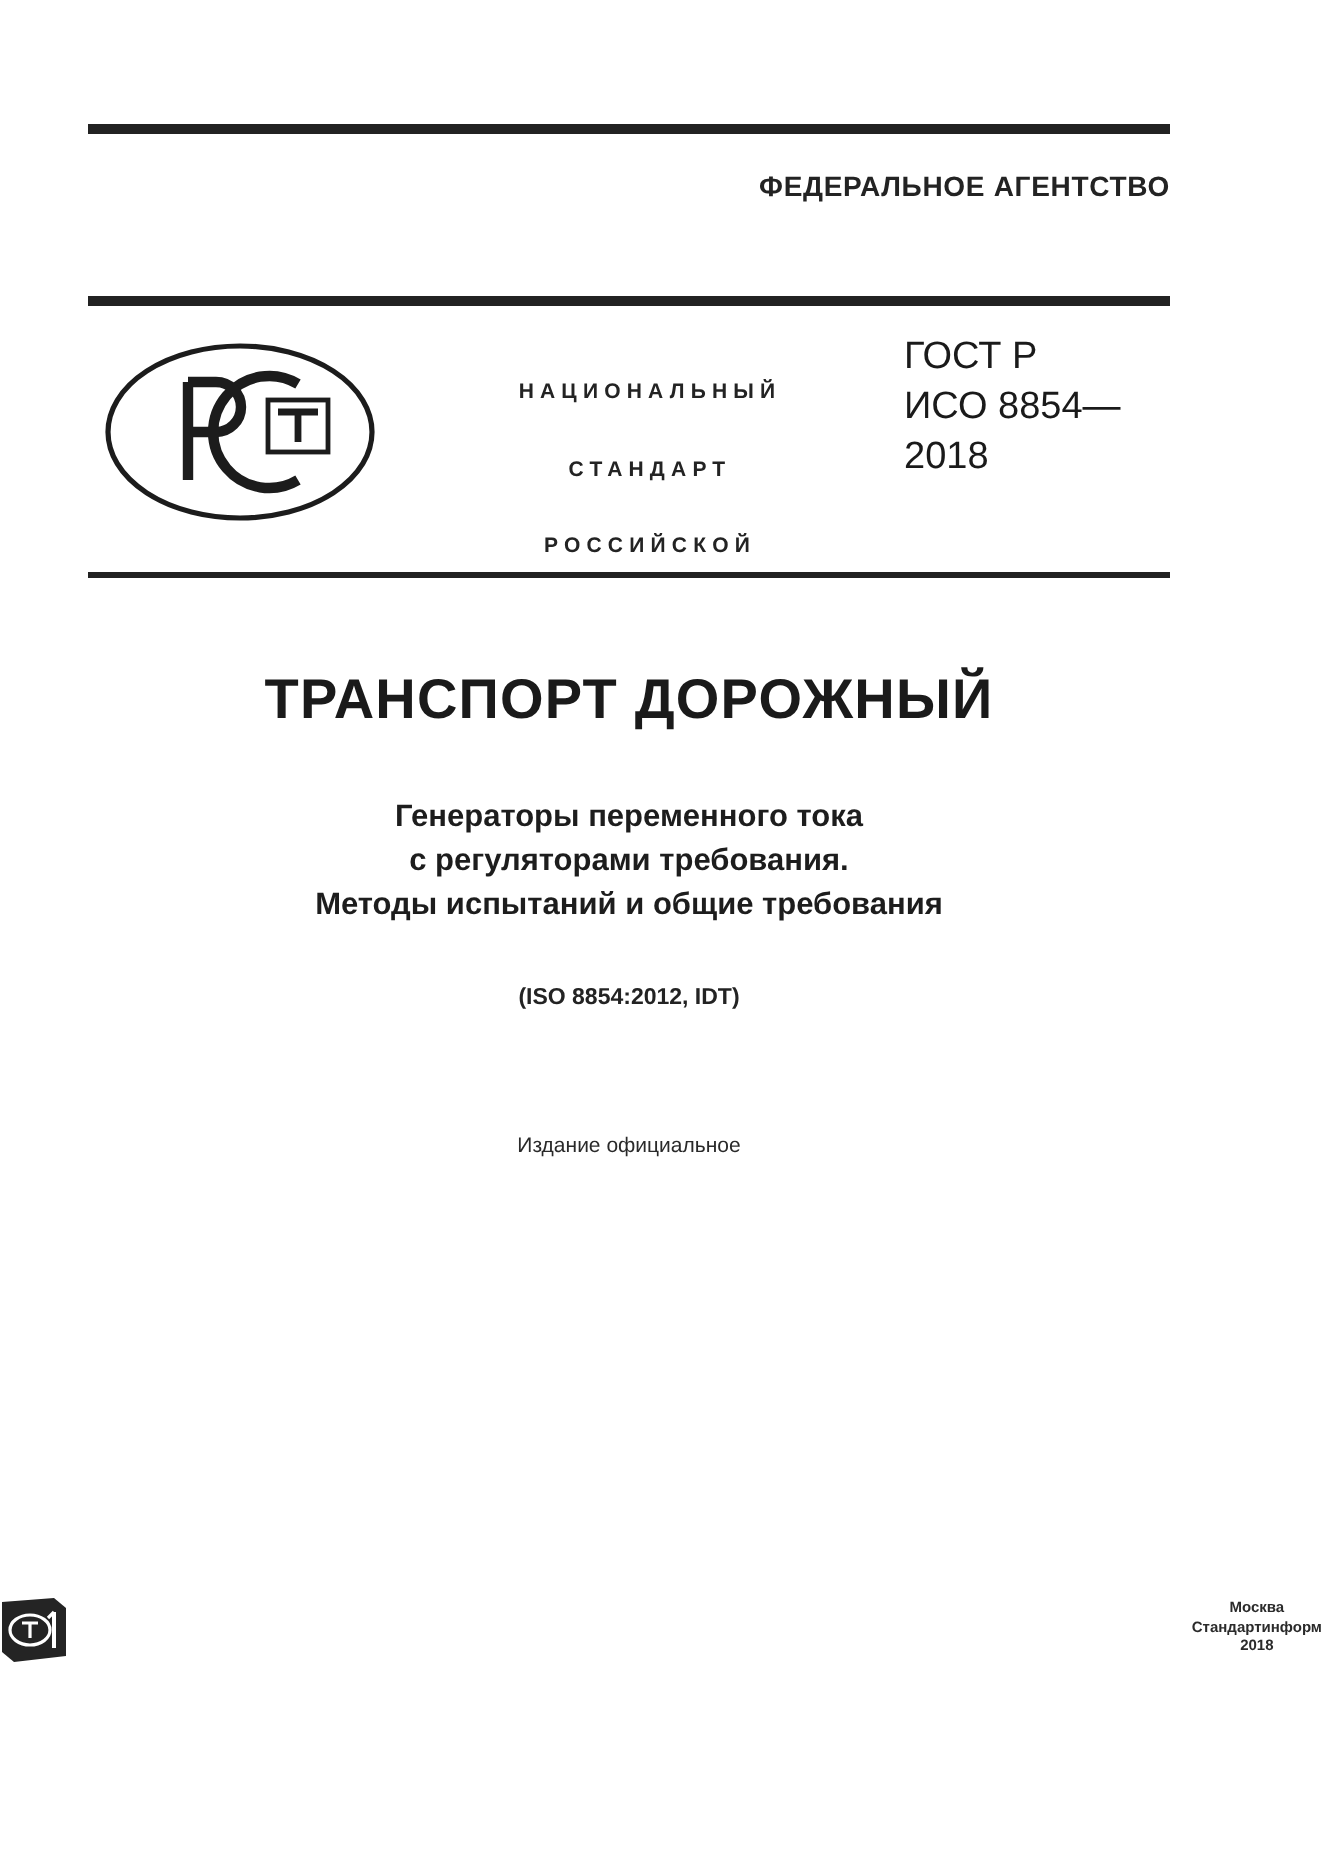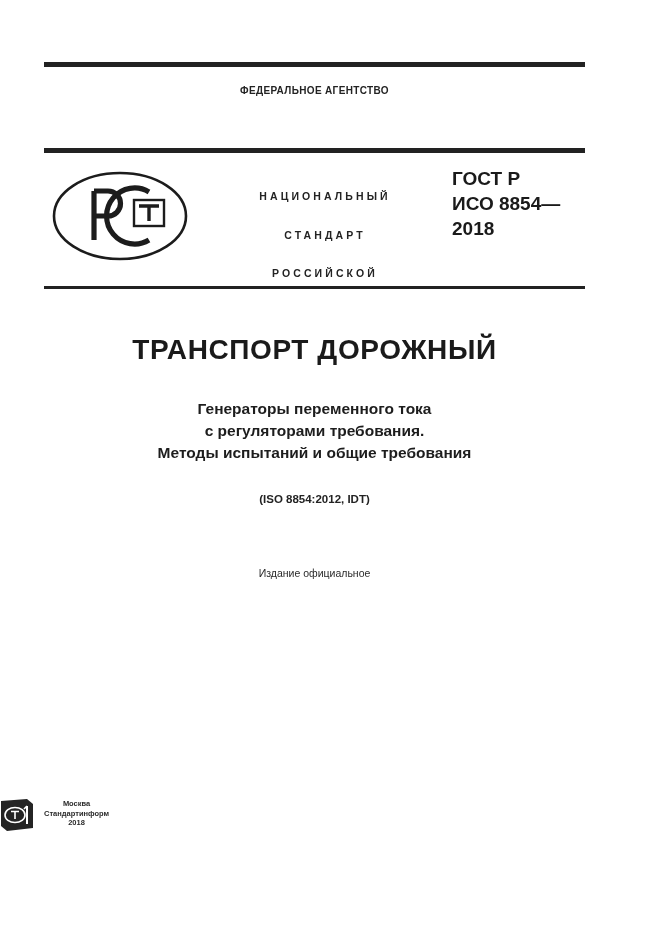--- a/index.html
+++ b/index.html
@@ -33,25 +33,26 @@
 
   
   .agency {
     position: absolute;
     left: 44px;
     top: 86px;
     width: 541px;
     text-align: center;
   }
   .agency-line {
-    font-size: 10px;
+    font-size: 14px;
     font-weight: bold;
     letter-spacing: 0.35px;
     color: #232323;
     line-height: 1;
+    text-align: right;
   }
   .agency-line.l1 { margin-bottom: 18px; }
 
   
   .midband {
     position: absolute;
     left: 44px;
     top: 160px;
     width: 541px;
     height: 120px;
@@ -88,21 +89,21 @@
   
   .gost-number {
     position: absolute;
     left: 408px;
     top: 6px;
     width: 180px;
     text-align: left;
   }
   .gost-line {
     font-size: 19px;
-    font-weight: bold;
+    font-weight: normal;
     color: #1a1a1a;
     line-height: 25px;
     white-space: nowrap;
   }
 
   
   .title-block {
     position: absolute;
     left: 44px;
     top: 336px;
@@ -139,21 +140,21 @@
     line-height: 1;
   }
 
   
   .imprint {
     position: absolute;
     left: 0;
     top: 798px;
     width: 661px;
     display: flex;
-    justify-content: flex-start;
+    justify-content: space-between;
     align-items: flex-start;
     gap: 8px;
   }
   .pub-logo {
     width: 36px;
     height: 34px;
     flex: 0 0 auto;
   }
   .pub-logo svg { display: block; }
   .pub-text {

